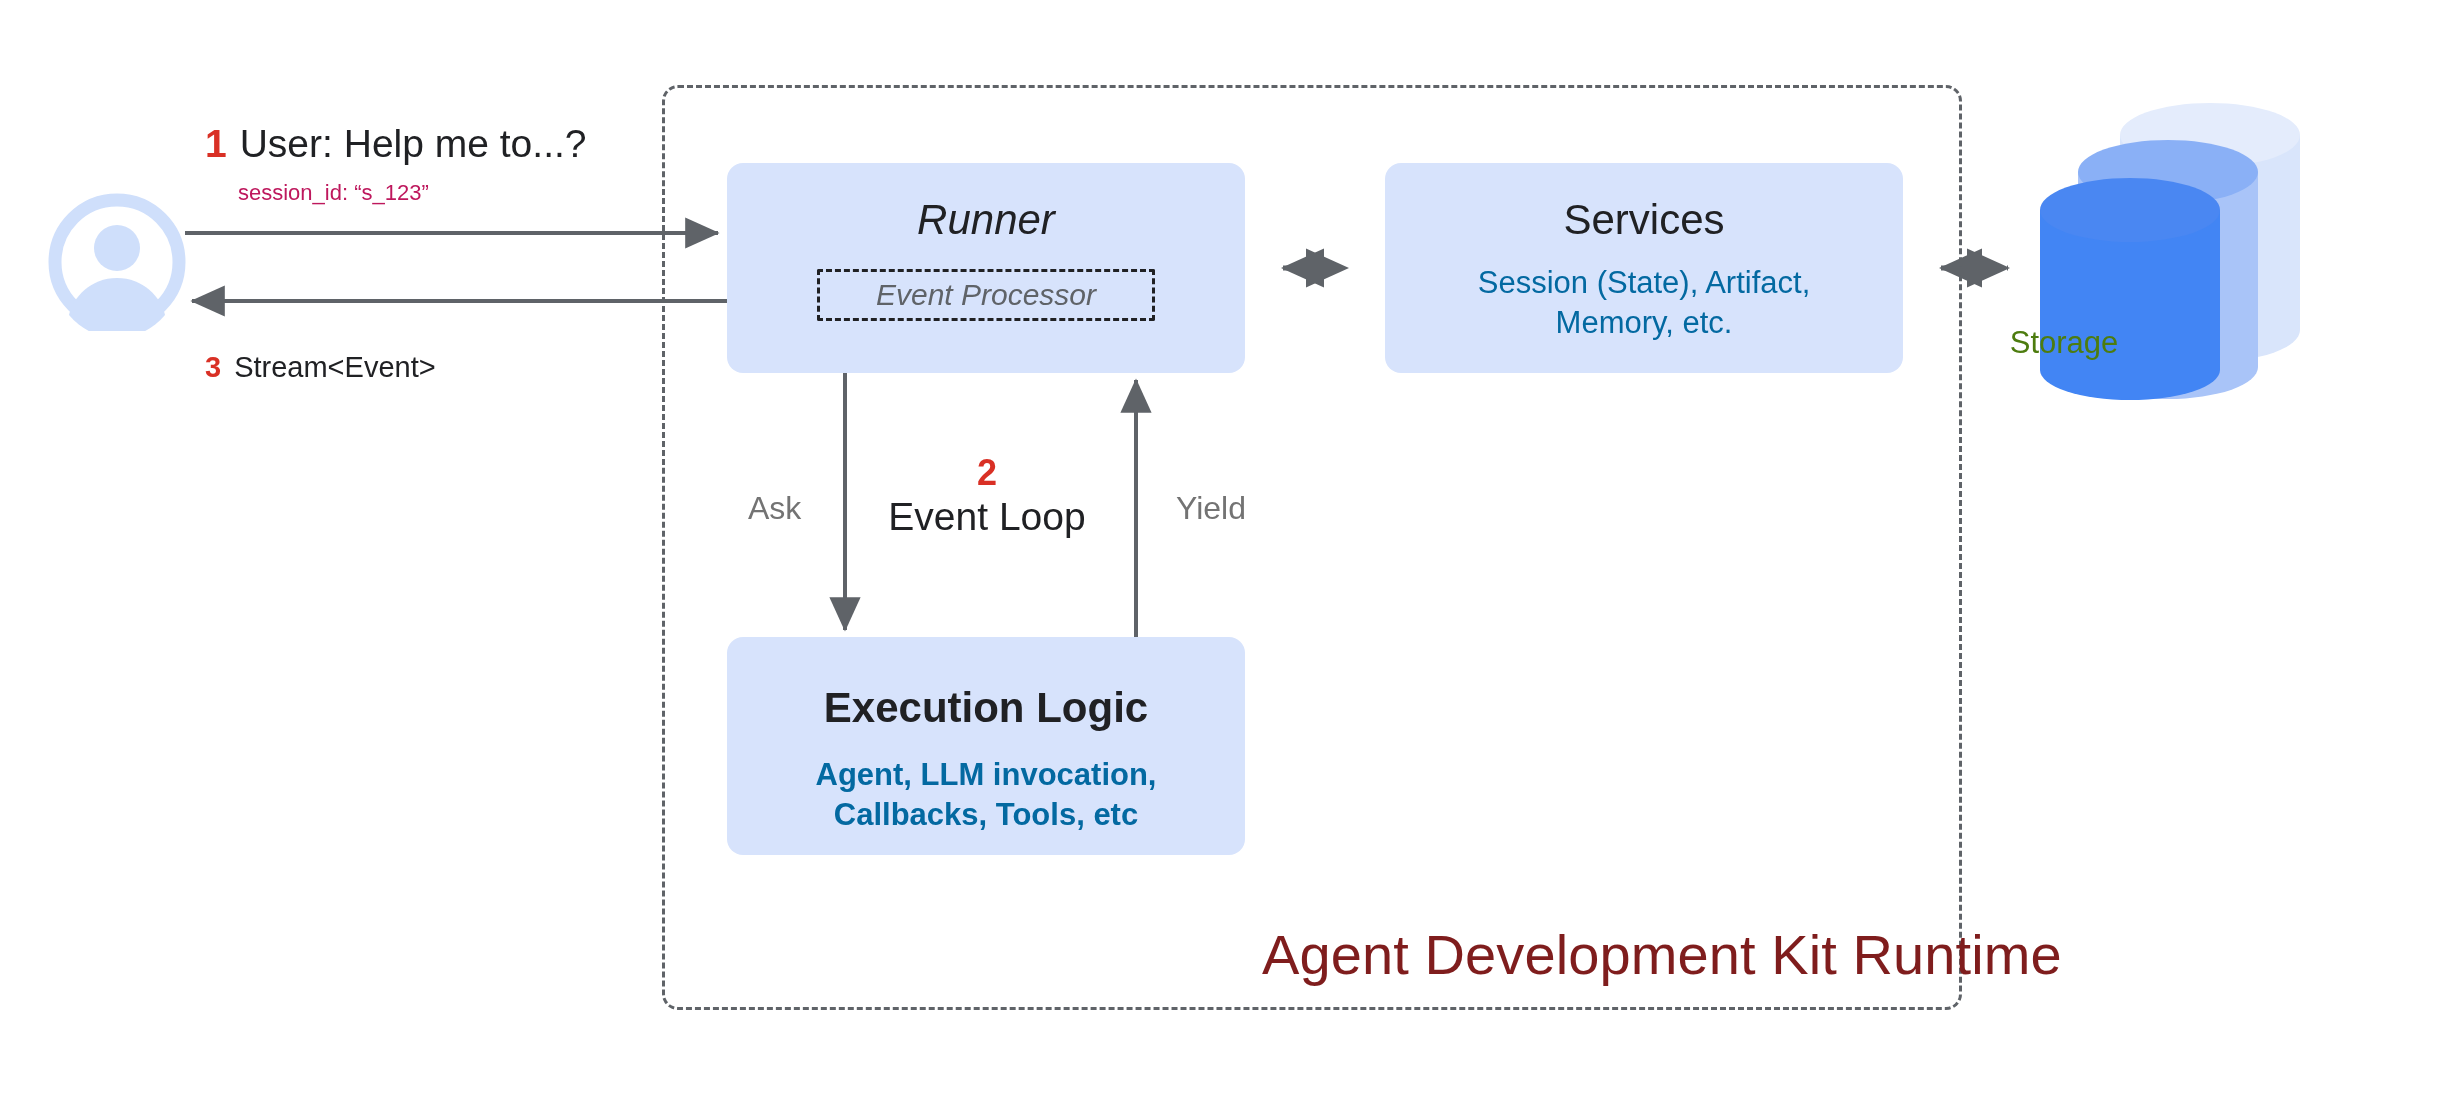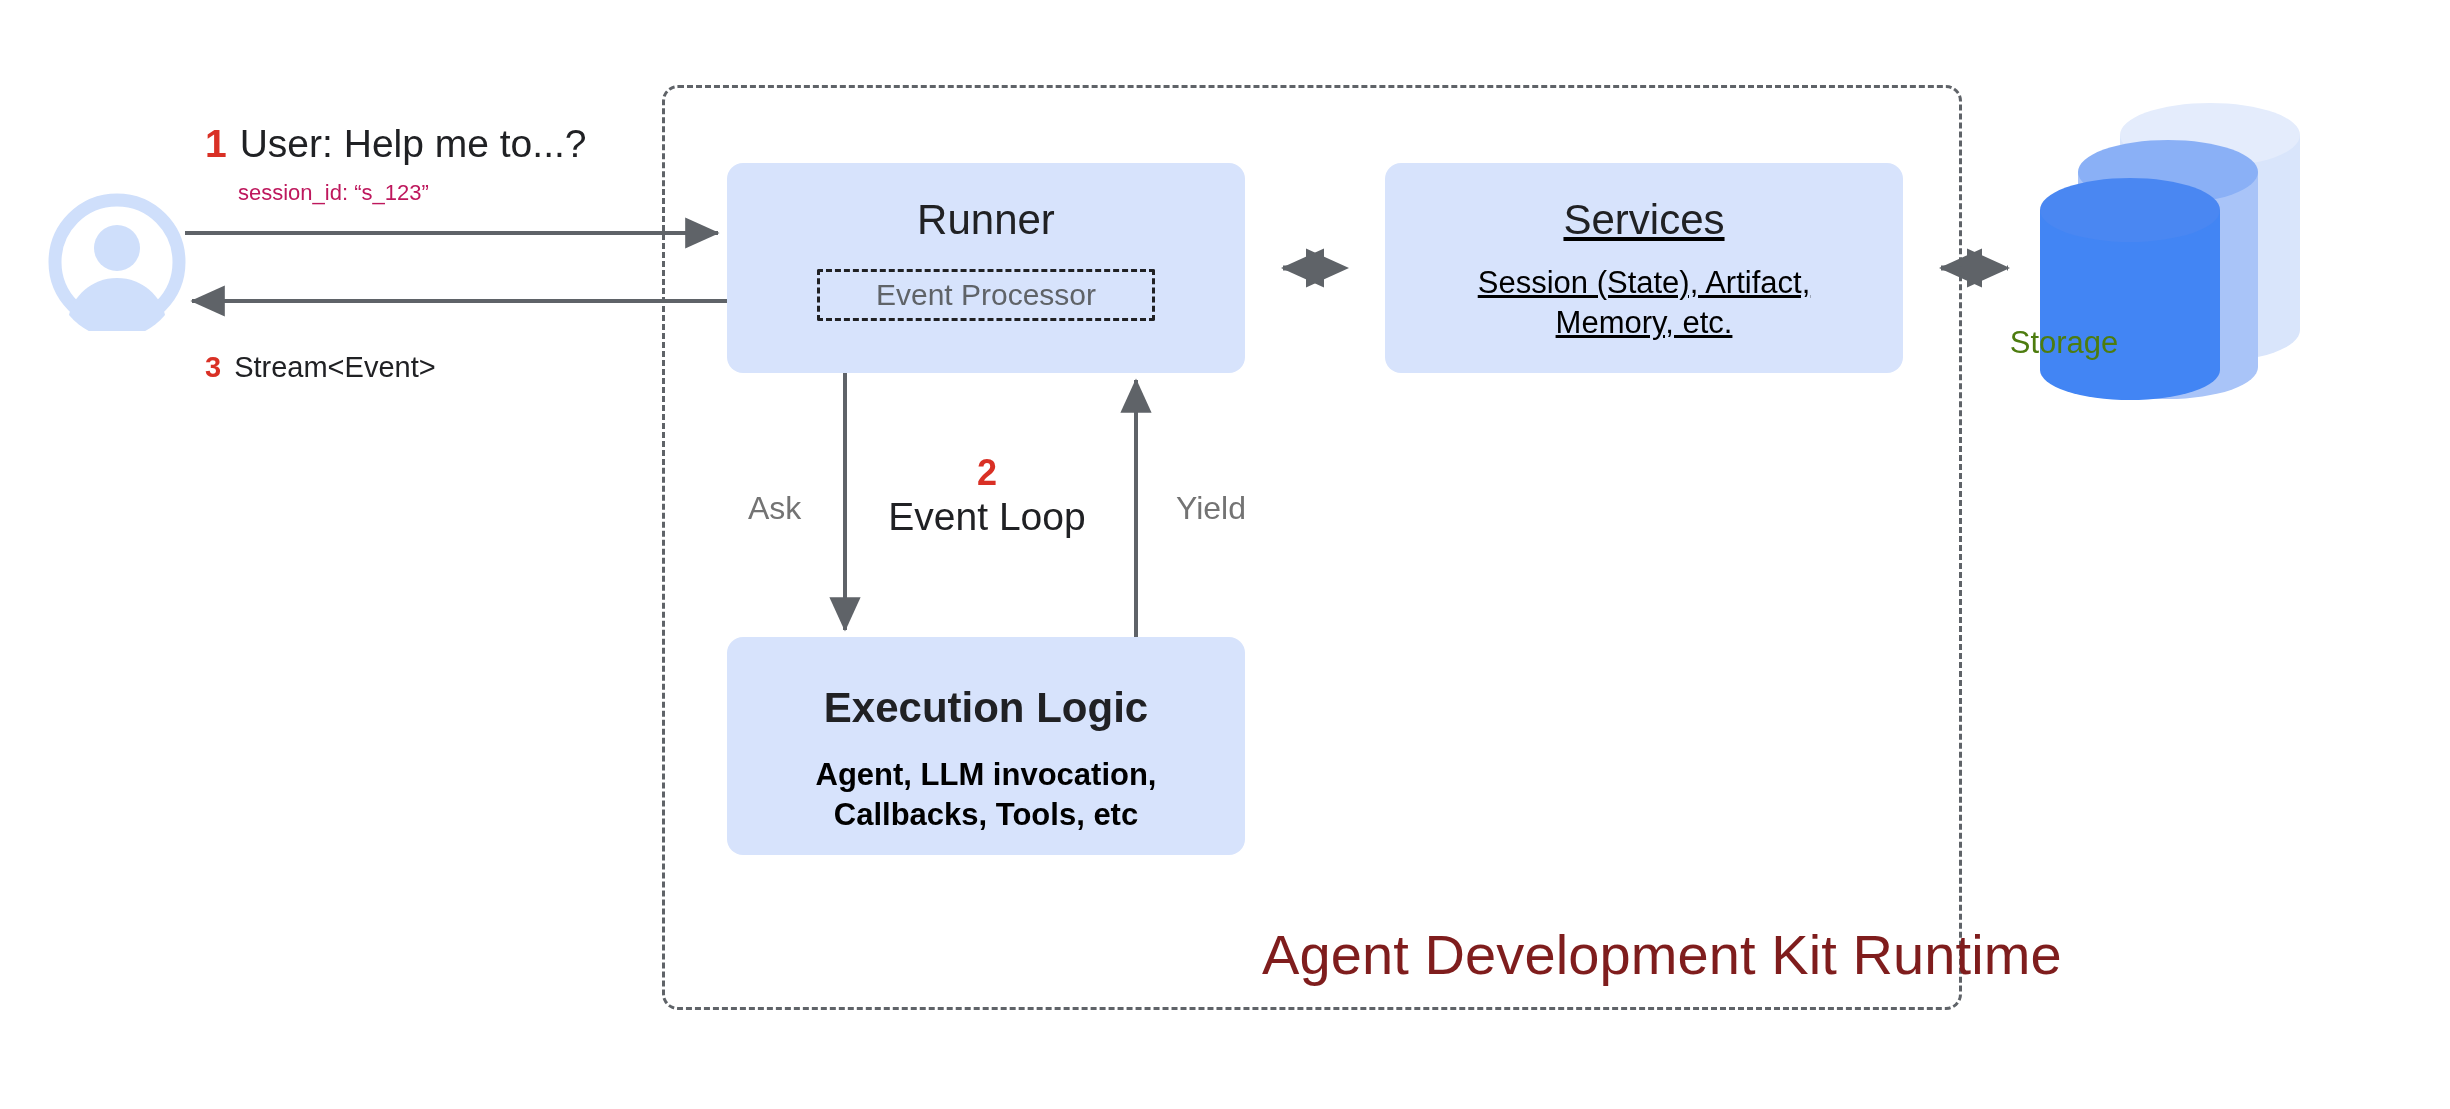--- a/index.html
+++ b/index.html
@@ -61,48 +61,48 @@
     align-items: center;
   }
   .node-title {
     font-size: 42px;
     color: #202124;
     line-height: 1;
     white-space: nowrap;
   }
   .node-sub {
     font-size: 31px;
-    color: #000000;
+    color: #0369a1;
     line-height: 1.28;
     text-align: center;
     white-space: pre-line;
   }
 
   #node-runner {
     left: 727px; top: 163px; width: 518px; height: 210px;
     padding-top: 36px;
+    font-style: italic;
   }
   #event-processor {
     margin-top: 28px;
     width: 338px;
     height: 52px;
     border: 3px dashed #202124;
     border-radius: 2px;
     box-sizing: border-box;
     display: flex;
     align-items: center;
     justify-content: center;
     font-size: 30px;
     color: #5f6368;
   }
 
   #node-services {
     left: 1385px; top: 163px; width: 518px; height: 210px;
     padding-top: 36px;
-    text-decoration: underline;
   }
   #node-services .node-sub { margin-top: 22px; }
 
   #node-execution {
     left: 727px; top: 637px; width: 518px; height: 218px;
     padding-top: 50px;
     font-weight: bold;
   }
   #node-execution .node-sub { margin-top: 26px; }
 

